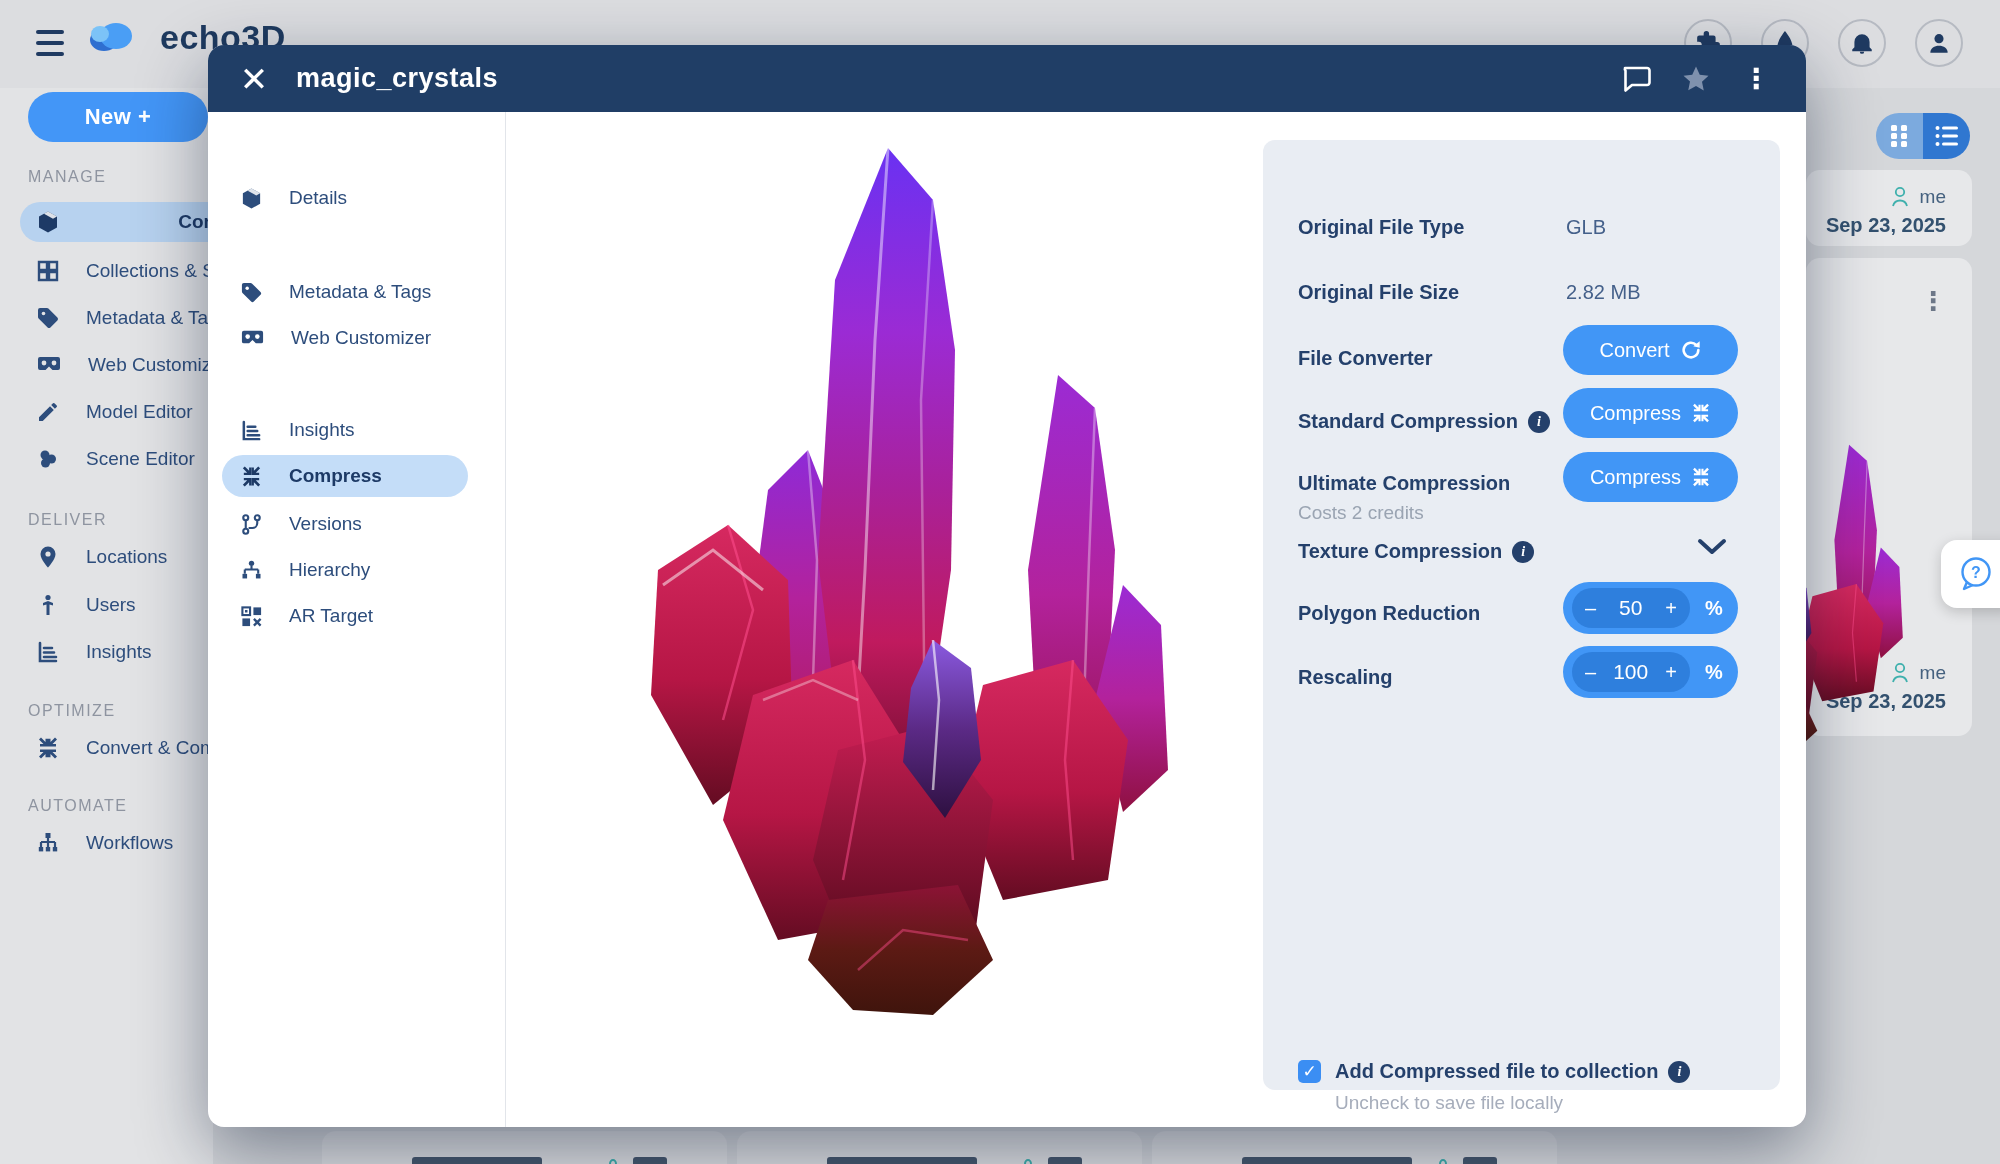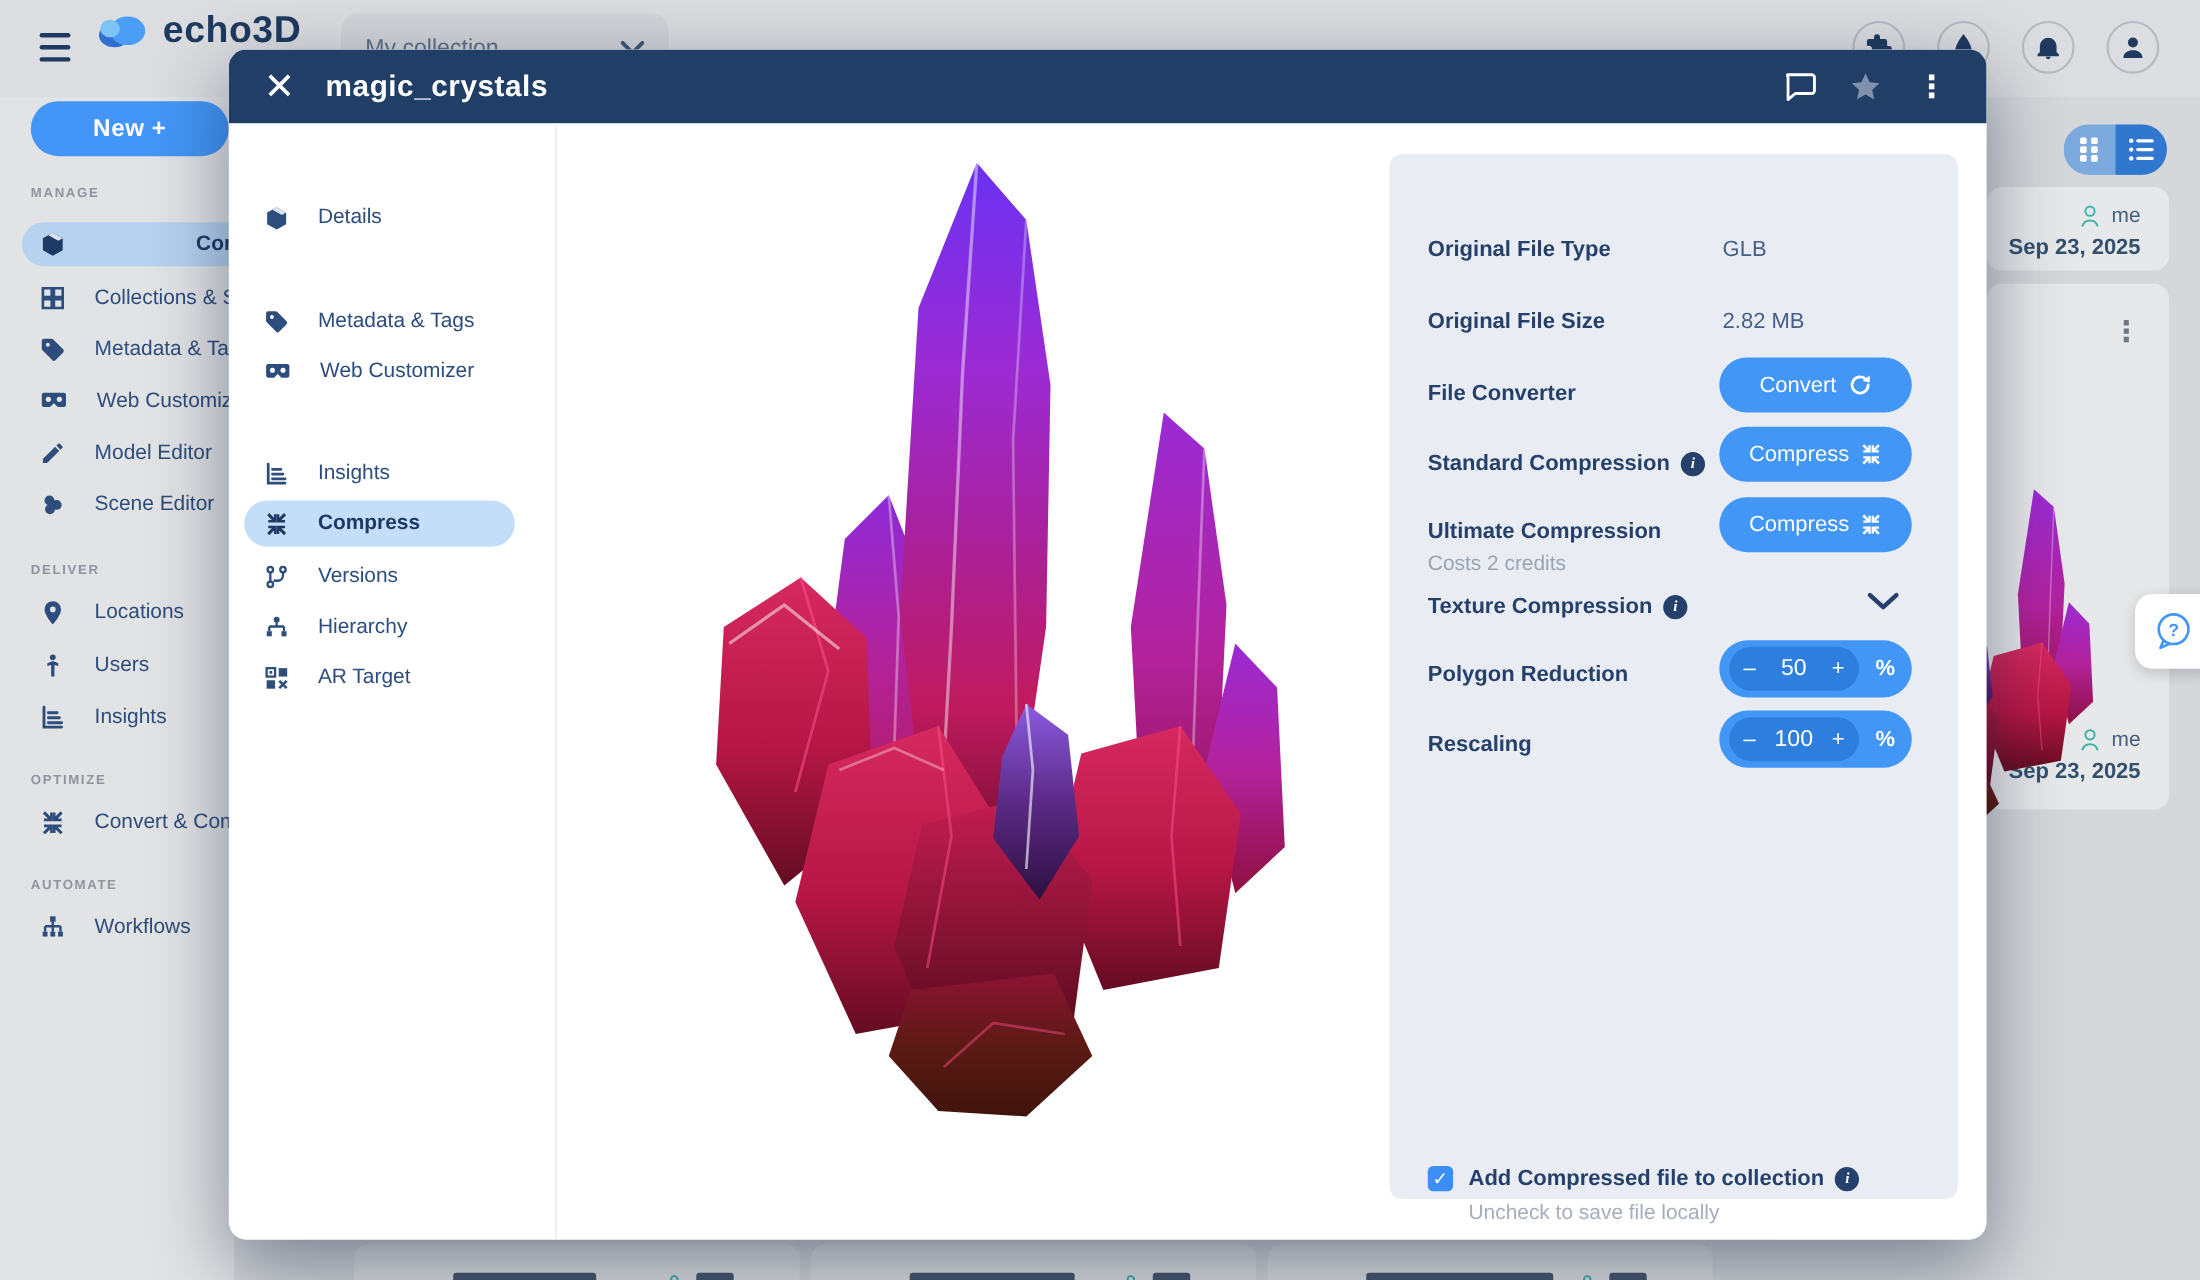--- a/index.html
+++ b/index.html
@@ -3,32 +3,32 @@
 <meta charset="utf-8">
 <style>
   * { margin:0; padding:0; box-sizing:border-box; }
   html,body { width:2000px; height:1164px; overflow:hidden; }
   body { font-family:"Liberation Sans","DejaVu Sans",sans-serif; background:#d5d7da; position:relative; }
 
   
   .topbar { position:absolute; left:0; top:0; width:2000px; height:88px; background:#dcdde0; z-index:2; }
   .hamburger { position:absolute; left:36px; top:30px; width:28px; height:26px; display:flex; flex-direction:column; justify-content:space-between; cursor:pointer; }
   .hamburger span { display:block; height:4px; border-radius:2px; background:#1f3a61; }
-  .brand { position:absolute; left:84px; top:8px; display:flex; align-items:center; gap:12px; }
+  .brand { position:absolute; left:84px; top:18px; display:flex; align-items:flex-start; gap:24px; }
   .brand-text { font-size:34px; font-weight:bold; color:#1e3a5f; letter-spacing:0.5px; }
   .pill { position:absolute; top:12px; height:64px; background:#d2d4d8; border-radius:16px; display:flex; align-items:center; color:#5d6e88; }
   .pill-collection { left:310px; width:298px; padding:0 22px; justify-content:space-between; font-size:21px; }
   .pill-search { left:688px; width:912px; padding:0 20px; gap:14px; font-size:21px; color:#7e8ba1; }
   .pill-search .grow { flex:1; }
   .circle-btn { position:absolute; top:19px; width:48px; height:48px; border-radius:50%; border:2px solid #b6bac2; display:flex; align-items:center; justify-content:center; color:#1f3a61; }
 
   
   .sidebar { position:absolute; left:0; top:88px; width:213px; height:1076px; background:#e2e3e5; overflow:hidden; z-index:2; }
   .new-btn { position:absolute; left:28px; top:4px; width:180px; height:50px; background:#4396f7; color:#fff; border:none; border-radius:25px; font-size:22px; font-family:inherit; font-weight:bold; letter-spacing:0.5px; }
-  .sec-label { position:absolute; left:28px; font-size:12px; font-weight:bold; letter-spacing:1.5px; color:#8e94a0; }
+  .sec-label { position:absolute; left:28px; font-size:16px; font-weight:normal; letter-spacing:1.5px; color:#8e94a0; }
   .side-item { position:absolute; left:20px; width:230px; height:40px; display:flex; align-items:center; gap:26px; padding-left:16px; font-size:19px; color:#2d4d7c; white-space:nowrap; }
   .side-item.sel { background:#b7d2ef; border-radius:20px; font-weight:bold; color:#1d3a66;justify-content:space-between; }
   .side-item svg { flex:0 0 auto; }
 
   
   .bg-card { position:absolute; background:#e7e8ea; border-radius:14px; z-index:1; }
   .owner-row { position:absolute; right:26px; display:flex; align-items:center; gap:10px; font-size:19px; color:#45617f; }
   .date-row { position:absolute; right:26px; font-size:20px; font-weight:bold; color:#33516f; }
   .toggle { position:absolute; left:1876px; top:113px; width:94px; height:46px; border-radius:23px; overflow:hidden; display:flex; z-index:2; }
   .toggle .half { width:47px; height:46px; display:flex; align-items:center; justify-content:center; }
@@ -144,26 +144,20 @@
       <span></span>
     </div>
   <div class="brand">
     <svg width="52" height="36" viewBox="0 0 52 36">
       <ellipse cx="20" cy="22" rx="14" ry="11" fill="#2f6fd0"></ellipse>
       <ellipse cx="32" cy="18" rx="16" ry="13" fill="#4a9ef5"></ellipse>
       <ellipse cx="16" cy="16" rx="9" ry="8" fill="#7cc3f7"></ellipse>
     </svg>
     <span class="brand-text">echo3D</span>
   </div>
-  <div class="pill pill-collection">
-    <span>My collection</span>
-    <svg width="22" height="14" viewBox="0 0 22 14">
-      <polyline points="2,2 11,11 20,2" fill="none" stroke="#3e5574" stroke-width="3.5" stroke-linecap="round"></polyline>
-    </svg>
-  </div>
   <div class="circle-btn" style="left:1684px">
     <svg width="26" height="26" viewBox="0 0 24 24">
       <path d="M20.5 11H19V7a2 2 0 0 0-2-2h-4V3.5a2.5 2.5 0 0 0-5 0V5H4a2 2 0 0 0-2 2v3.8h1.5a2.7 2.7 0 0 1 0 5.4H2V20a2 2 0 0 0 2 2h3.8v-1.5a2.7 2.7 0 0 1 5.4 0V22H17a2 2 0 0 0 2-2v-4h1.5a2.5 2.5 0 0 0 0-5z" fill="#1f3a61"></path>
     </svg>
   </div>
   <div class="circle-btn" style="left:1761px">
     <svg width="24" height="26" viewBox="0 0 24 26">
       <path d="M12 1S4.5 10 4.5 16a7.5 7.5 0 0 0 15 0C19.5 10 12 1 12 1z" fill="#1f3a61"></path>
     </svg>
   </div>

